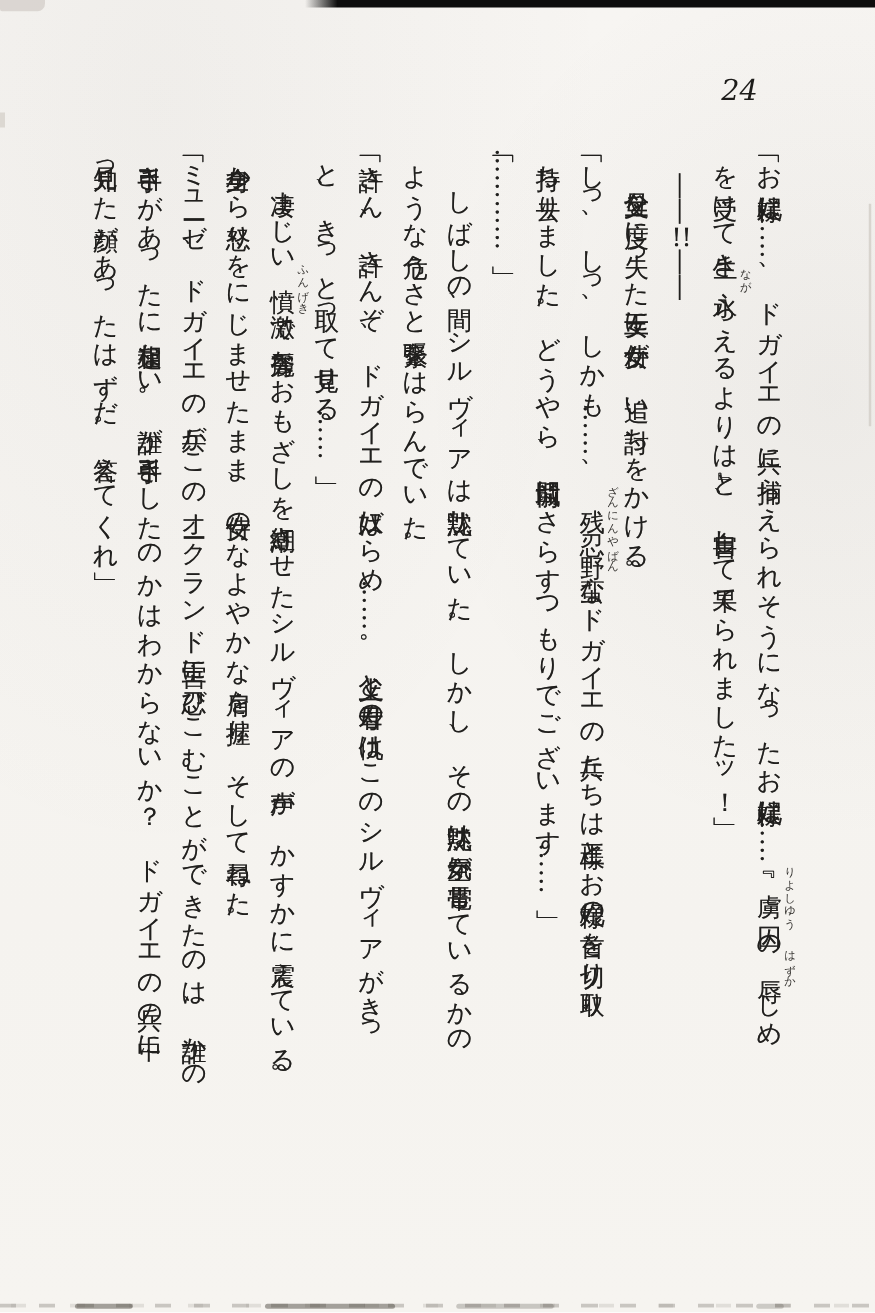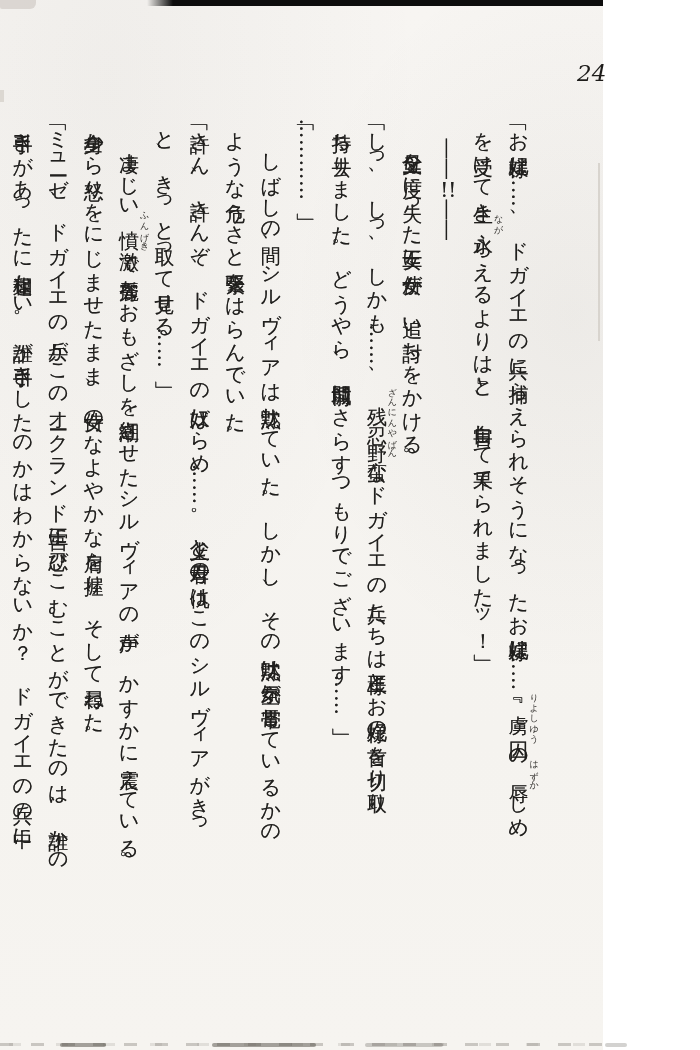--- a/index.html
+++ b/index.html
@@ -5,21 +5,21 @@
   html, body {
     margin: 0;
     padding: 0;
     width: 700px;
     height: 1050px;
     overflow: hidden;
     font-family: "DejaVu Serif", serif;
   }
   .page {
     position: relative;
-    width: 603px;
+    width: 700px;
     height: 1050px;
     background:
       radial-gradient(ellipse at 18% 8%, rgba(60,55,50,0.04), transparent 45%),
       radial-gradient(ellipse at 95% 30%, rgba(60,55,50,0.05), transparent 35%),
       linear-gradient(#f7f5f2, #f5f3ef 70%, #f6f4f0);
   }
   
   .top-bar {
     position: absolute;
     top: 0; right: 0;

